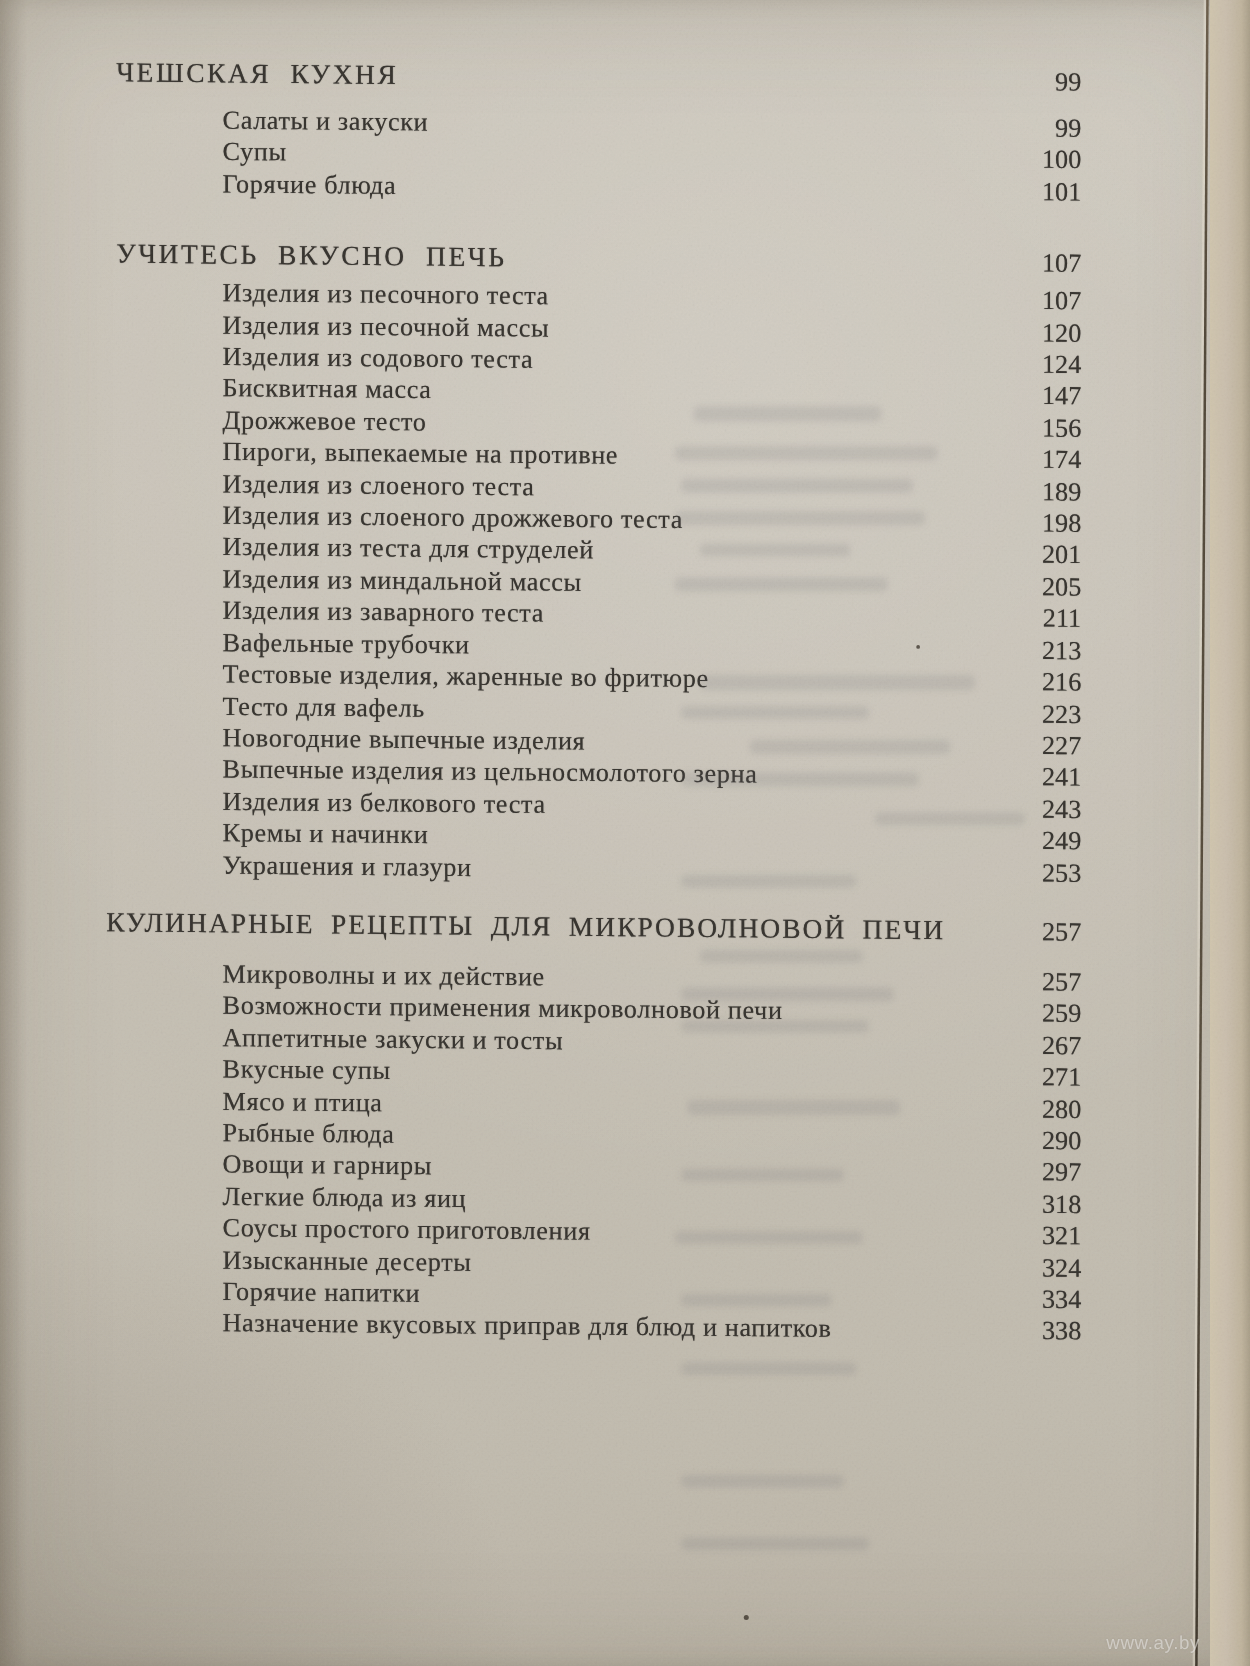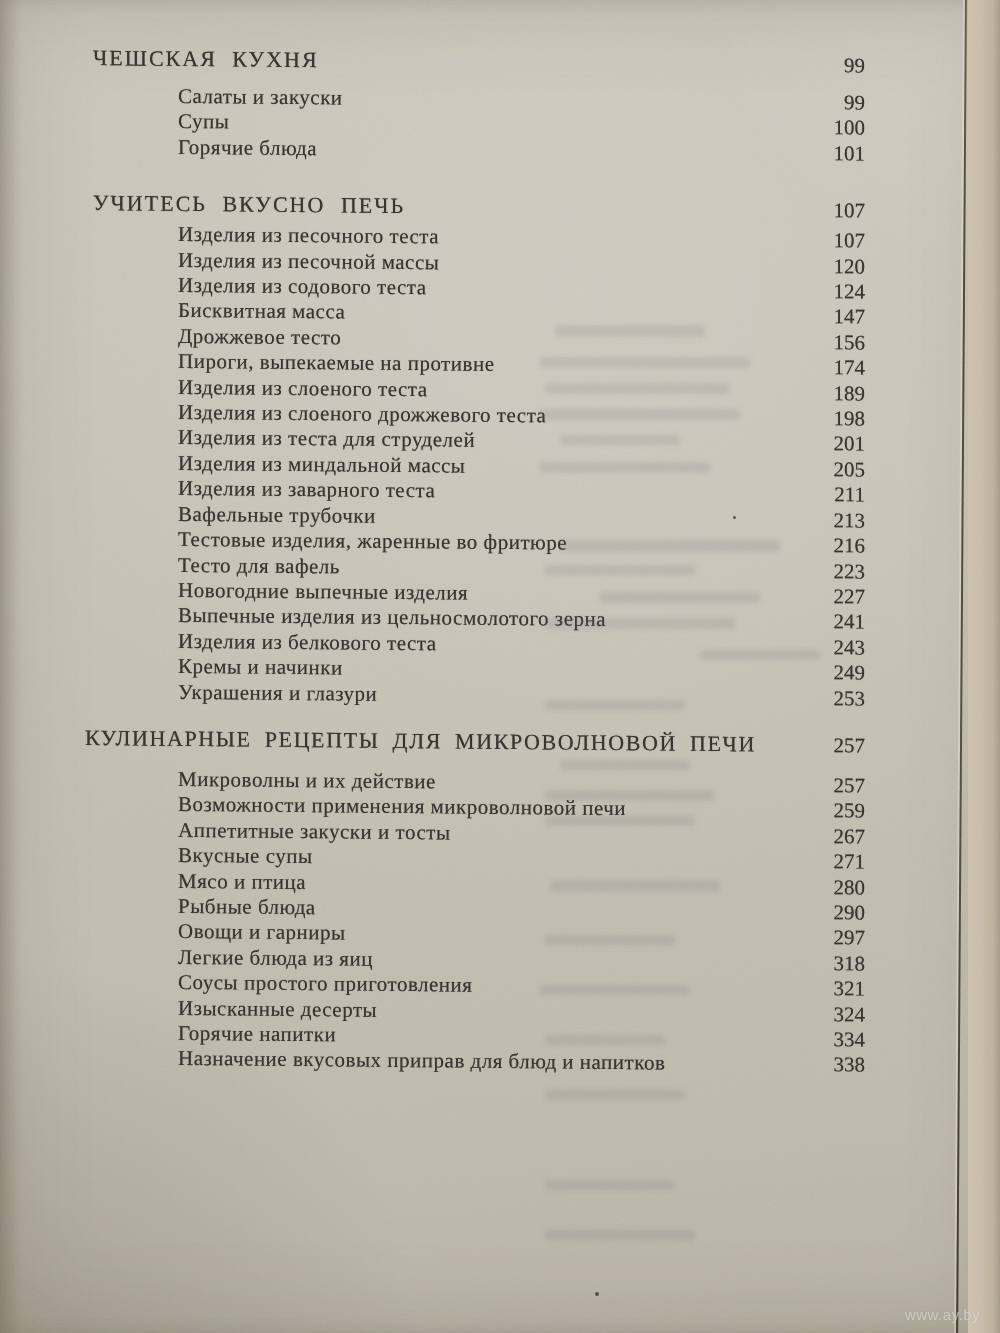--- a/index.html
+++ b/index.html
@@ -6,21 +6,20 @@
   .photo{
     position:relative;width:1000px;height:1333px;overflow:hidden;
     font-family:"Liberation Serif","DejaVu Serif",serif;
     background:
       radial-gradient(130% 90% at 58% 22%, rgba(255,255,255,0.16), rgba(255,255,255,0) 55%),
       radial-gradient(60% 40% at 0% 100%, rgba(80,70,55,0.20), rgba(80,70,55,0) 70%),
       radial-gradient(50% 35% at 100% 0%, rgba(255,255,250,0.10), rgba(255,255,250,0) 60%),
       linear-gradient(to right, rgba(90,78,62,0.24) 0px, rgba(90,78,62,0) 22px),
       linear-gradient(175deg,#cbc5b9 0%,#c7c1b5 45%,#c1bbae 85%,#bab3a5 100%);
     box-shadow: inset 0 0 90px rgba(92,82,66,0.22), inset 0 0 16px rgba(92,82,66,0.18);
-    text-align: center;
   }
   .grain{position:absolute;inset:0;pointer-events:none;}
   .grain.mul{mix-blend-mode:multiply;opacity:.10;}
   .grain.scr{mix-blend-mode:screen;opacity:.07;}
 
   
   .edge-strip{
     position:absolute;top:0;bottom:0;left:968px;right:0;
     background:linear-gradient(to right,#d0c5ad 0%,#cabead 40%,#c0b49d 78%,#a99e88 100%);
   }

